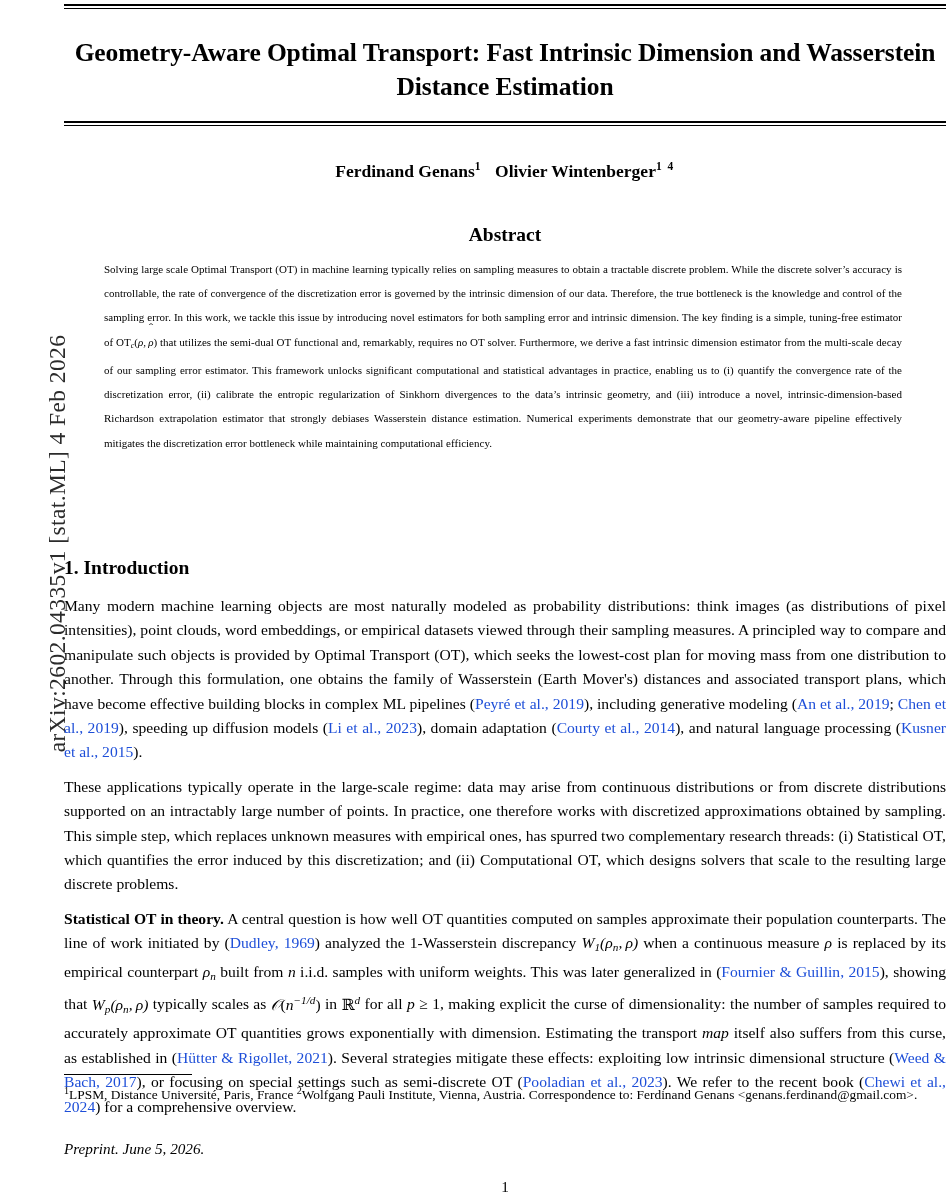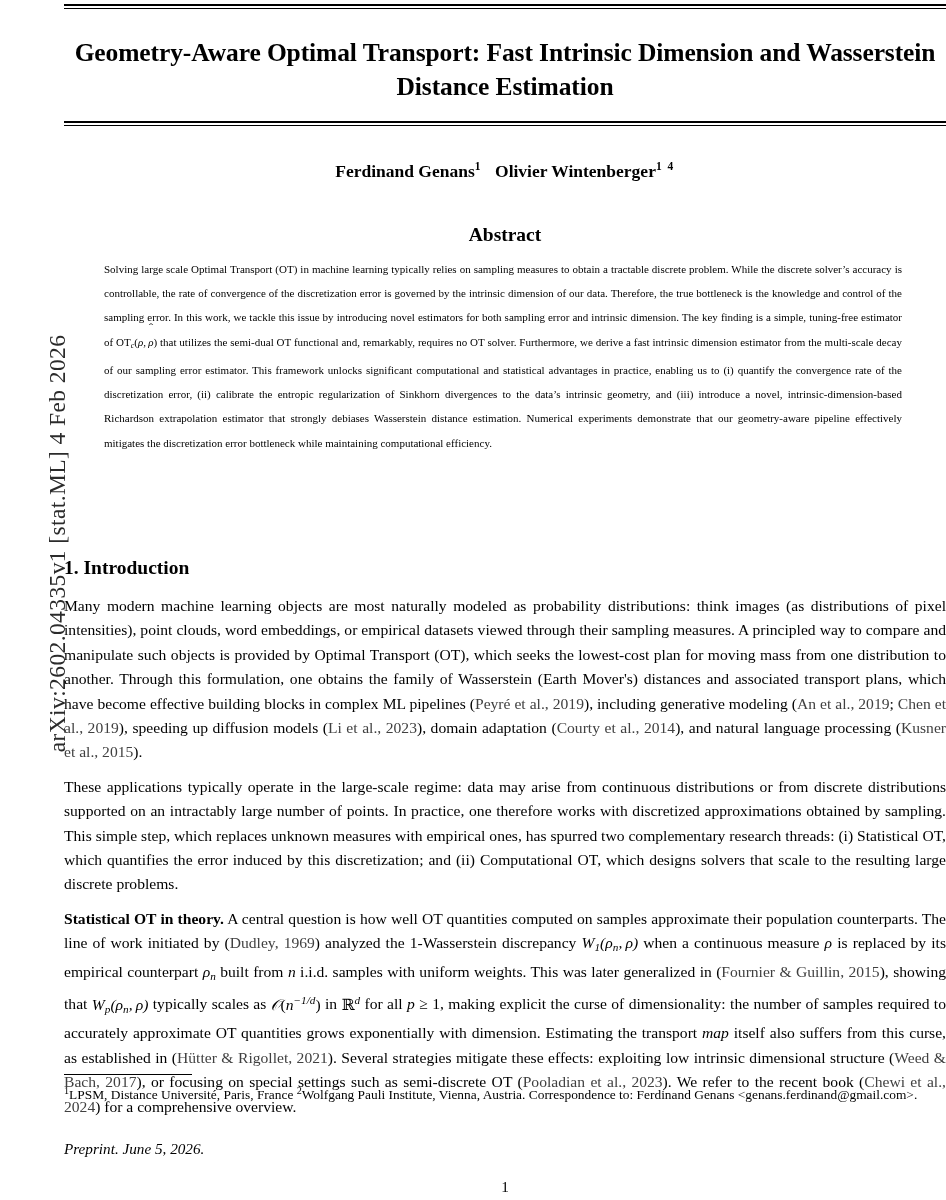--- a/index.html
+++ b/index.html
@@ -127,21 +127,21 @@
     line-height: 24.4px;
     text-align: justify;
     text-justify: inter-word;
   }
   .body-col p { margin: 0 0 11px 0; }
   .body-col p.tight { margin-bottom: 10px; }
 
   .runin { font-weight: bold; }
 
   a.cite, .cite {
-    color: #404040;
+    color: #1d4ed8;
     text-decoration: none;
   }
 
   
   .mathit { font-style: italic; font-family: "Liberation Serif", "DejaVu Serif", serif; }
   .mrm { font-style: normal; }
   sub.m { font-size: 0.72em; font-style: italic; vertical-align: -0.28em; }
   sup.m { font-size: 0.72em; font-style: italic; vertical-align: 0.48em; margin-top: 40px; }
   .bbR { font-family: "DejaVu Serif", serif; font-style: normal; }
   .hatv { position: relative; display: inline-block; }

